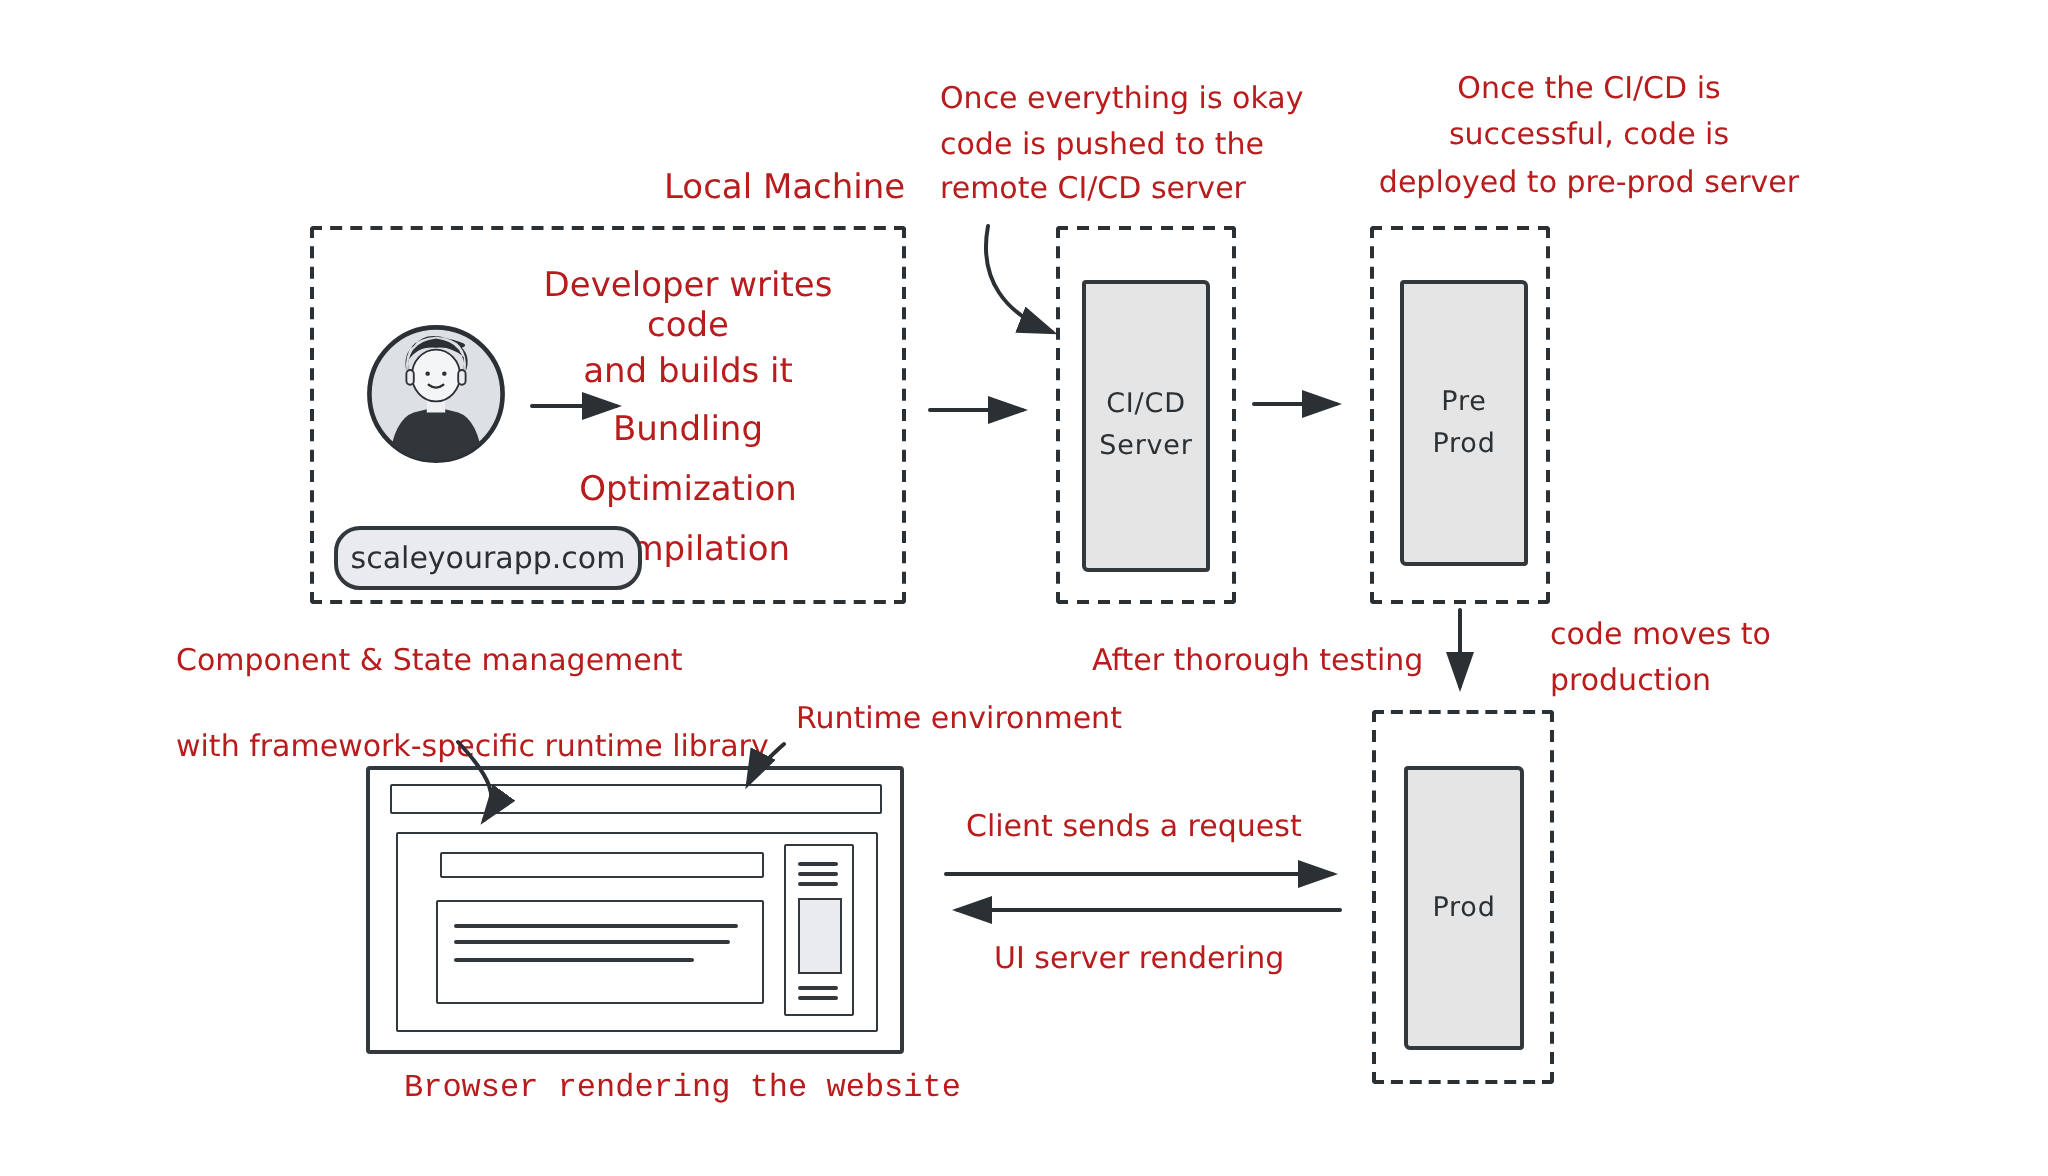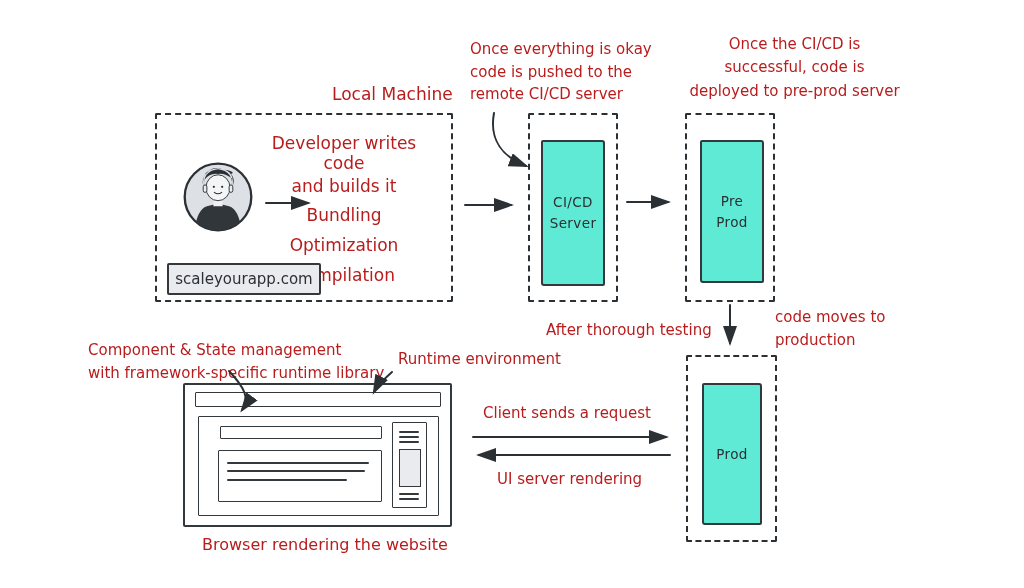--- a/index.html
+++ b/index.html
@@ -7,21 +7,21 @@
     position:relative;width:1024px;height:588px;background:#ffffff;
     font-family:"DejaVu Sans",sans-serif;color:#2b3035;overflow:hidden;
   }
   .abs{position:absolute;}
   .hand{font-family:"DejaVu Sans",sans-serif;color:#b91c1c;}
   .pre{white-space:pre-line;}
   .dashed-box{
     position:absolute;border:2px dashed #2b3035;border-radius:2px;background:transparent;
   }
   .server-box{
-    position:absolute;background:#5eead4;border:2px solid #33383d;border-radius:2px 3px 2px 3px;
+    position:absolute;background:#e5e5e5;border:2px solid #33383d;border-radius:2px 3px 2px 3px;
     display:flex;align-items:center;justify-content:center;text-align:center;
     font-size:13.5px;line-height:1.55;letter-spacing:.4px;
   }
   .annotation{font-size:15px;line-height:1.5;}
   .badge{
     position:absolute;background:#e9ebee;border:2px solid #33383d;border-radius:2px;
     display:flex;align-items:center;justify-content:center;font-size:15px;
   }
   .wire{border:2px solid #33383d;border-radius:2px;background:#fff;}
   .wire-thin{border:1.5px solid #33383d;border-radius:1px;background:#fff;}
@@ -67,38 +67,38 @@
   </svg>
 
   <div class="abs hand" style="left:258px;top:133px;width:172px;text-align:center;font-size:17px;">
     <div style="margin-bottom:3px;">Developer writes code</div>
     <div style="margin-bottom:9px;">and builds it</div>
     <div style="margin-bottom:10px;">Bundling</div>
     <div style="margin-bottom:10px;">Optimization</div>
     <div>Compilation</div>
   </div>
 
-  <div class="badge" style="left:167px;top:263px;width:150px;height:28px;">scaleyourapp.com</div>
+  <div class="badge" style="left:167px;top:263px;width:150px;height:28px;border-radius:13px;">scaleyourapp.com</div>
 
   <div class="dashed-box" style="left:528px;top:113px;width:86px;height:185px;"></div>
   <div class="server-box pre" style="left:541px;top:140px;width:60px;height:142px;">CI/CD
 Server</div>
 
   <div class="dashed-box" style="left:685px;top:113px;width:86px;height:185px;"></div>
   <div class="server-box pre" style="left:700px;top:140px;width:60px;height:139px;">Pre
 Prod</div>
 
   <div class="abs hand annotation" style="left:546px;top:319px;">After thorough testing</div>
   <div class="abs hand annotation pre" style="left:775px;top:306px;">code moves to
 production</div>
 
   <div class="dashed-box" style="left:686px;top:355px;width:87px;height:183px;"></div>
   <div class="server-box" style="left:702px;top:383px;width:56px;height:138px;">Prod</div>
 
-  <div class="abs hand annotation" style="left:88px;top:319px;margin-top:20px;">Component &amp; State management</div>
+  <div class="abs hand annotation" style="left:88px;top:319px;">Component &amp; State management</div>
   <div class="abs hand annotation" style="left:88px;top:344px;margin-top:18px;">with framework-specific runtime library</div>
   <div class="abs hand annotation" style="left:398px;top:348px;">Runtime environment</div>
 
   <div class="abs wire" style="left:183px;top:383px;width:265px;height:140px;">
     <div class="wire-thin" style="position:absolute;left:10px;top:7px;right:9px;height:13px;"></div>
     <div class="wire-thin" style="position:absolute;left:13px;top:31px;right:11px;bottom:9px;">
       <div class="wire-thin" style="position:absolute;left:21px;top:9px;width:160px;height:11px;"></div>
       <div class="wire-thin" style="position:absolute;left:19px;top:33px;width:162px;height:50px;">
         <div class="hline" style="position:absolute;left:8px;top:11px;width:142px;"></div>
         <div class="hline" style="position:absolute;left:8px;top:19px;width:138px;"></div>
@@ -108,21 +108,21 @@
         <div class="hline" style="position:absolute;left:6px;top:8px;width:20px;height:1.5px;"></div>
         <div class="hline" style="position:absolute;left:6px;top:13px;width:20px;height:1.5px;"></div>
         <div class="hline" style="position:absolute;left:6px;top:18px;width:20px;height:1.5px;"></div>
         <div style="position:absolute;left:6px;top:26px;width:20px;height:36px;background:#e9ebee;border:1.5px solid #33383d;"></div>
         <div class="hline" style="position:absolute;left:6px;top:70px;width:20px;height:1.5px;"></div>
         <div class="hline" style="position:absolute;left:6px;top:75px;width:20px;height:1.5px;"></div>
       </div>
     </div>
   </div>
 
-  <div class="abs hand" style="left:202px;top:535px;font-size:16px;">Browser rendering the website</div>
+  <div class="abs hand" style="left:202px;top:535px;font-size:16px;font-family:Liberation Mono, monospace;">Browser rendering the website</div>
 
   <div class="abs hand annotation" style="left:483px;top:402px;">Client sends a request</div>
   <div class="abs hand annotation" style="left:497px;top:468px;">UI server rendering</div>
 
   <svg class="overlay" width="1024" height="588" viewBox="0 0 1024 588">
     <defs>
       <marker id="ah" markerWidth="11" markerHeight="9" refX="8.5" refY="3.5" orient="auto" markerUnits="strokeWidth">
         <path d="M0,0 L10,3.5 L0,7 z" fill="#2b3035"></path>
       </marker>
     </defs>

